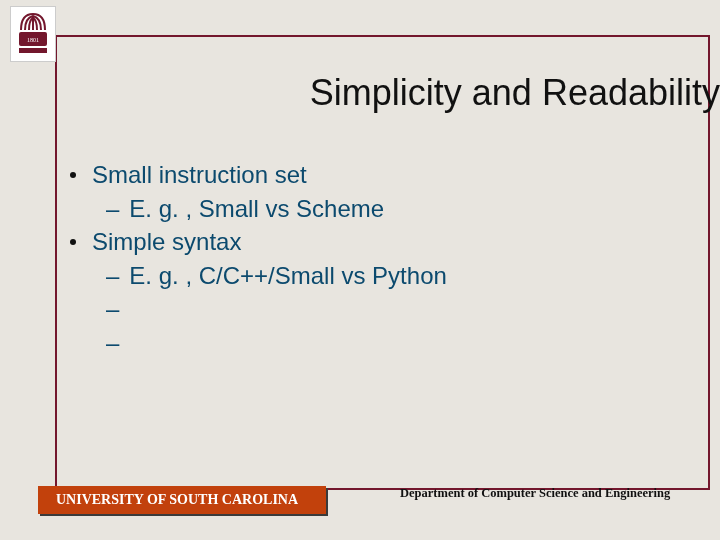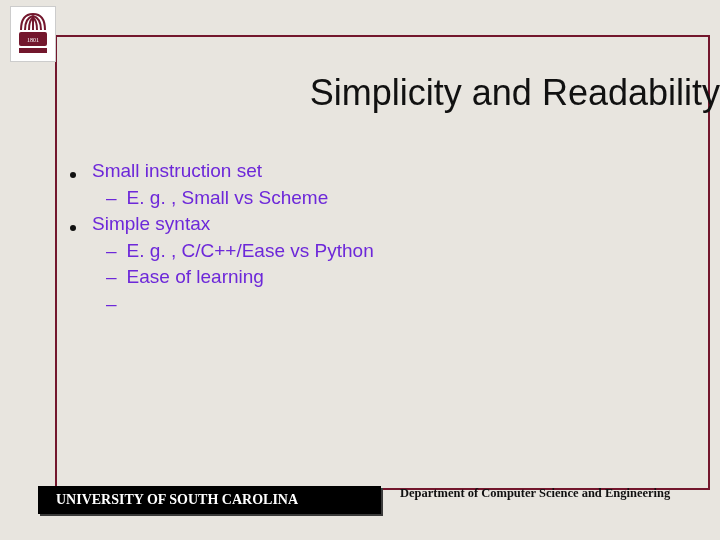--- a/index.html
+++ b/index.html
@@ -48,22 +48,22 @@
     right: 0;
     text-align: right;
     font-size: 36px;
     color: #111;
   }
   .content {
     position: absolute;
     top: 158px;
     left: 60px;
     right: 40px;
-    font-size: 19px;
-    color: #6d28d9;
+    font-size: 24px;
+    color: #0c4a6e;
     line-height: 1.4;
   }
   .bul1 {
     display: flex;
     align-items: flex-start;
     margin-left: 10px;
   }
   .bul1 .dot {
     width: 6px; height: 6px; background: #111; border-radius: 50%;
     margin-top: 14px; margin-right: 16px; flex-shrink: 0;
@@ -73,23 +73,23 @@
     align-items: flex-start;
     margin-left: 46px;
   }
   .bul2 .dash {
     margin-right: 10px;
   }
   .footer-bar {
     position: absolute;
     left: 38px;
     bottom: 26px;
-    width: 343px;
+    width: 288px;
     height: 28px;
-    background: #000000;
+    background: #c2410c;
     box-shadow: 2px 2px 0 #3a3a3a;
     color: #fff;
     font-family: Georgia, 'Times New Roman', serif;
     font-size: 14px;
     font-weight: bold;
     display: flex;
     align-items: center;
     padding-left: 18px;
     margin-top: 33px;
   }
@@ -137,25 +137,24 @@
   <div class="bul2">
       <span class="dash">–</span>
       <span>E. g. , Small vs Scheme</span>
     </div>
   <div class="bul1">
       <span class="dot"></span>
       <span>Simple syntax</span>
     </div>
   <div class="bul2">
       <span class="dash">–</span>
-      <span>E. g. , C/C++/Ease vs Python</span>
+      <span>E. g. , C/C++/Small vs Python</span>
     </div>
   <div class="bul2">
       <span class="dash">–</span>
-      <span>Ease of learning</span>
     </div>
   <div class="bul2">
       <span class="dash">–</span>
     </div>
 </div>
 
 <div class="footer-bar">
   <span>UNIVERSITY OF SOUTH CAROLINA</span>
 </div>
 <div class="dept">

